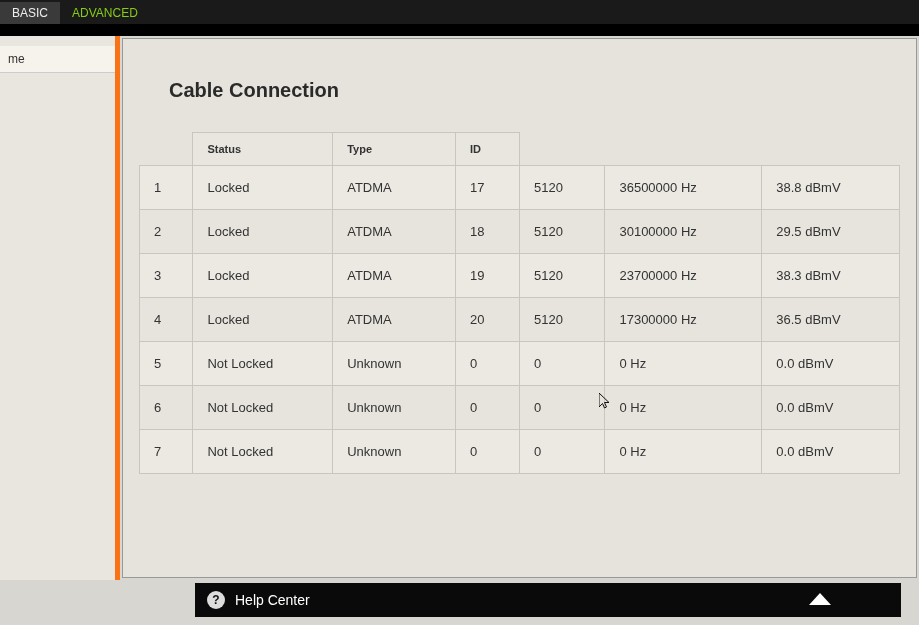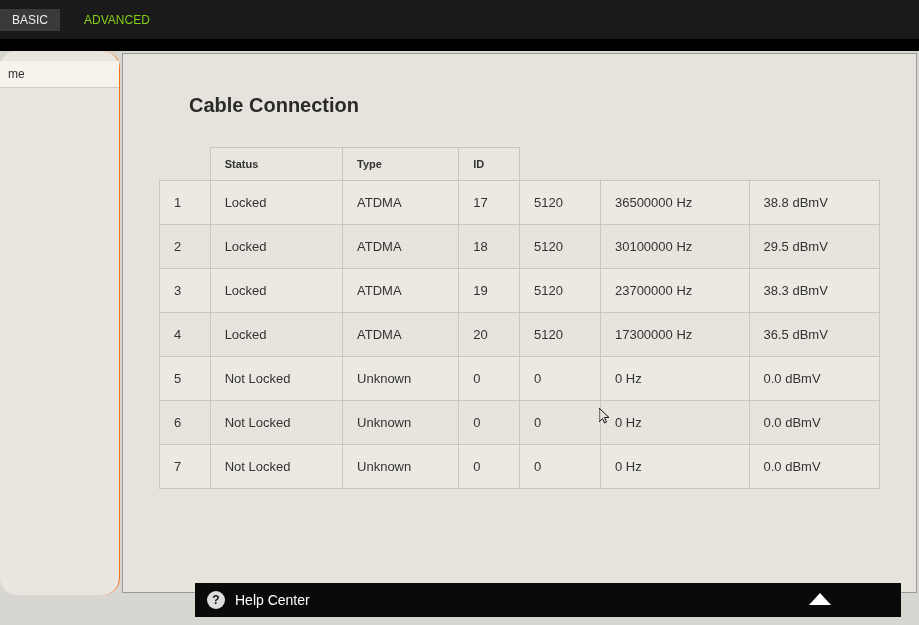--- a/index.html
+++ b/index.html
@@ -10,24 +10,23 @@
     body {
       font-family: Arial, sans-serif;
       background: #d8d6d0;
       width: 919px;
       height: 625px;
       overflow: hidden;
       position: relative;
     }
     .top-tabs {
       background: #1a1a1a;
-      height: 39px;
-      display: flex;
-      align-items: center;
-      gap: 12px;
+      height: 24px;
+      display: flex;
+      align-items: flex-end;
     }
     .tab {
       padding: 4px 12px;
       font-size: 12px;
       color: #84cc16;
       cursor: pointer;
       display: flex;
       align-items: center;
     }
     .tab.active {
@@ -39,36 +38,35 @@
       height: 12px;
       width: 100%;
     }
     .main-area {
       display: flex;
       height: calc(100% - 36px - 45px);
     }
     .sidebar {
       width: 120px;
       background: #e8e6df;
-      border-right: 1px solid #f97316;
+      border-right: 5px solid #f97316;
       padding-top: 10px;
-      border-radius: 17px;
     }
     .sidebar-item {
       padding: 6px 8px;
       font-size: 12px;
       color: #333;
       border-bottom: 1px solid #ccc;
       cursor: pointer;
       background: #f5f3ec;
     }
     .content {
       flex: 1;
       background: #e5e3db;
-      padding: 20px 36px;
+      padding: 20px 16px;
       position: relative;
       border: 1px solid #999;
       margin: 2px;
     }
     .page-title {
       font-size: 20px;
       font-weight: bold;
       color: #2a2a2a;
       margin: 20px 0 30px 30px;
     }

